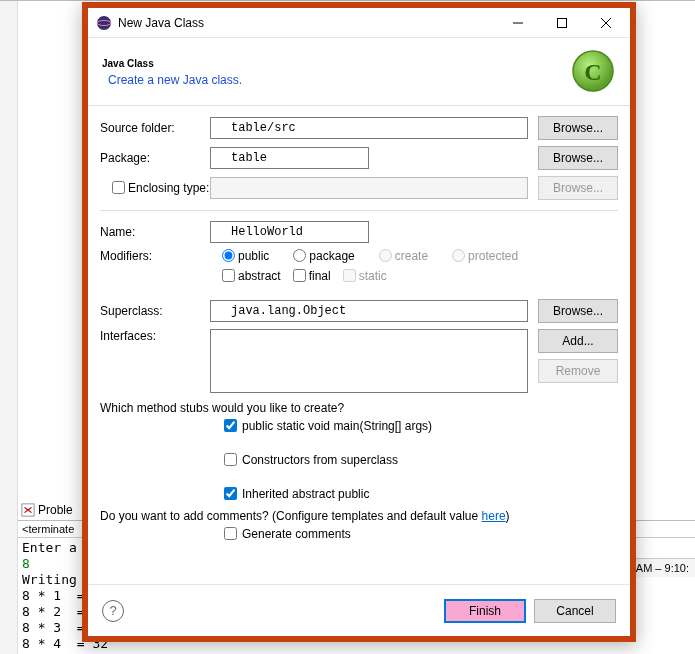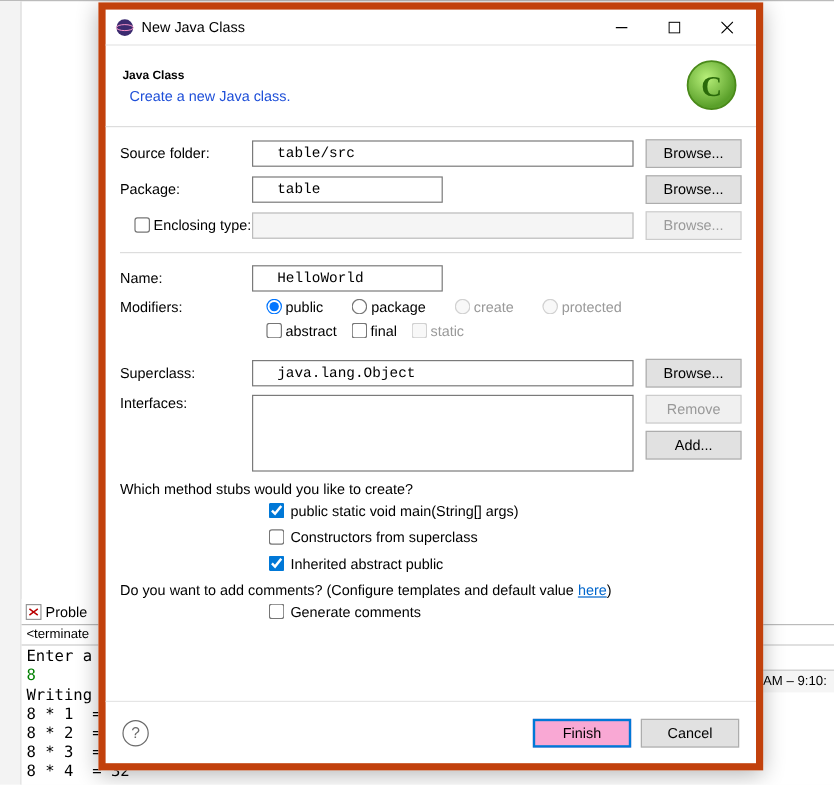--- a/index.html
+++ b/index.html
@@ -138,21 +138,21 @@
   accent-color: #0078d7;
 }
 
 .listbox {
   border: 1px solid #7a7a7a;
   height: 64px;
   background: #fff;
 }
 
 .question { font-size: 12px; margin: 8px 0 4px 0; }
-.sub-checks { margin-left: 112px; display: flex; flex-direction: column; gap: 8px; }
+.sub-checks { margin-left: 112px; display: flex; flex-direction: column; gap: 20px; }
 .sub-checks .rg-item { gap: 5px; }
 
 .link { color: #0066cc; text-decoration: underline; cursor: pointer; }
 
 .footer {
   height: 52px;
   padding: 10px 14px;
   display: flex;
   align-items: center;
   border-top: 1px solid #e5e5e5;
@@ -321,22 +321,22 @@
       <div class="label">Superclass:</div>
       <div class="field"><input type="text" value="java.lang.Object" style=""></div>
       <button class="btn-side">Browse...</button>
     </div>
     <div class="row ifaces">
       <div class="label">Interfaces:</div>
       <div class="field">
           <div class="listbox"></div>
         </div>
       <div class="btn-col">
+        <button>Add...</button>
         <button disabled="">Remove</button>
-        <button>Add...</button>
       </div>
     </div>
 
     <div class="question">Which method stubs would you like to create?</div>
     <div class="sub-checks">
       <label class="rg-item">
           <input type="checkbox" class="chk" checked="" style=""> 
           <span>public static void main(String[] args)</span>
         </label>
       <label class="rg-item">

